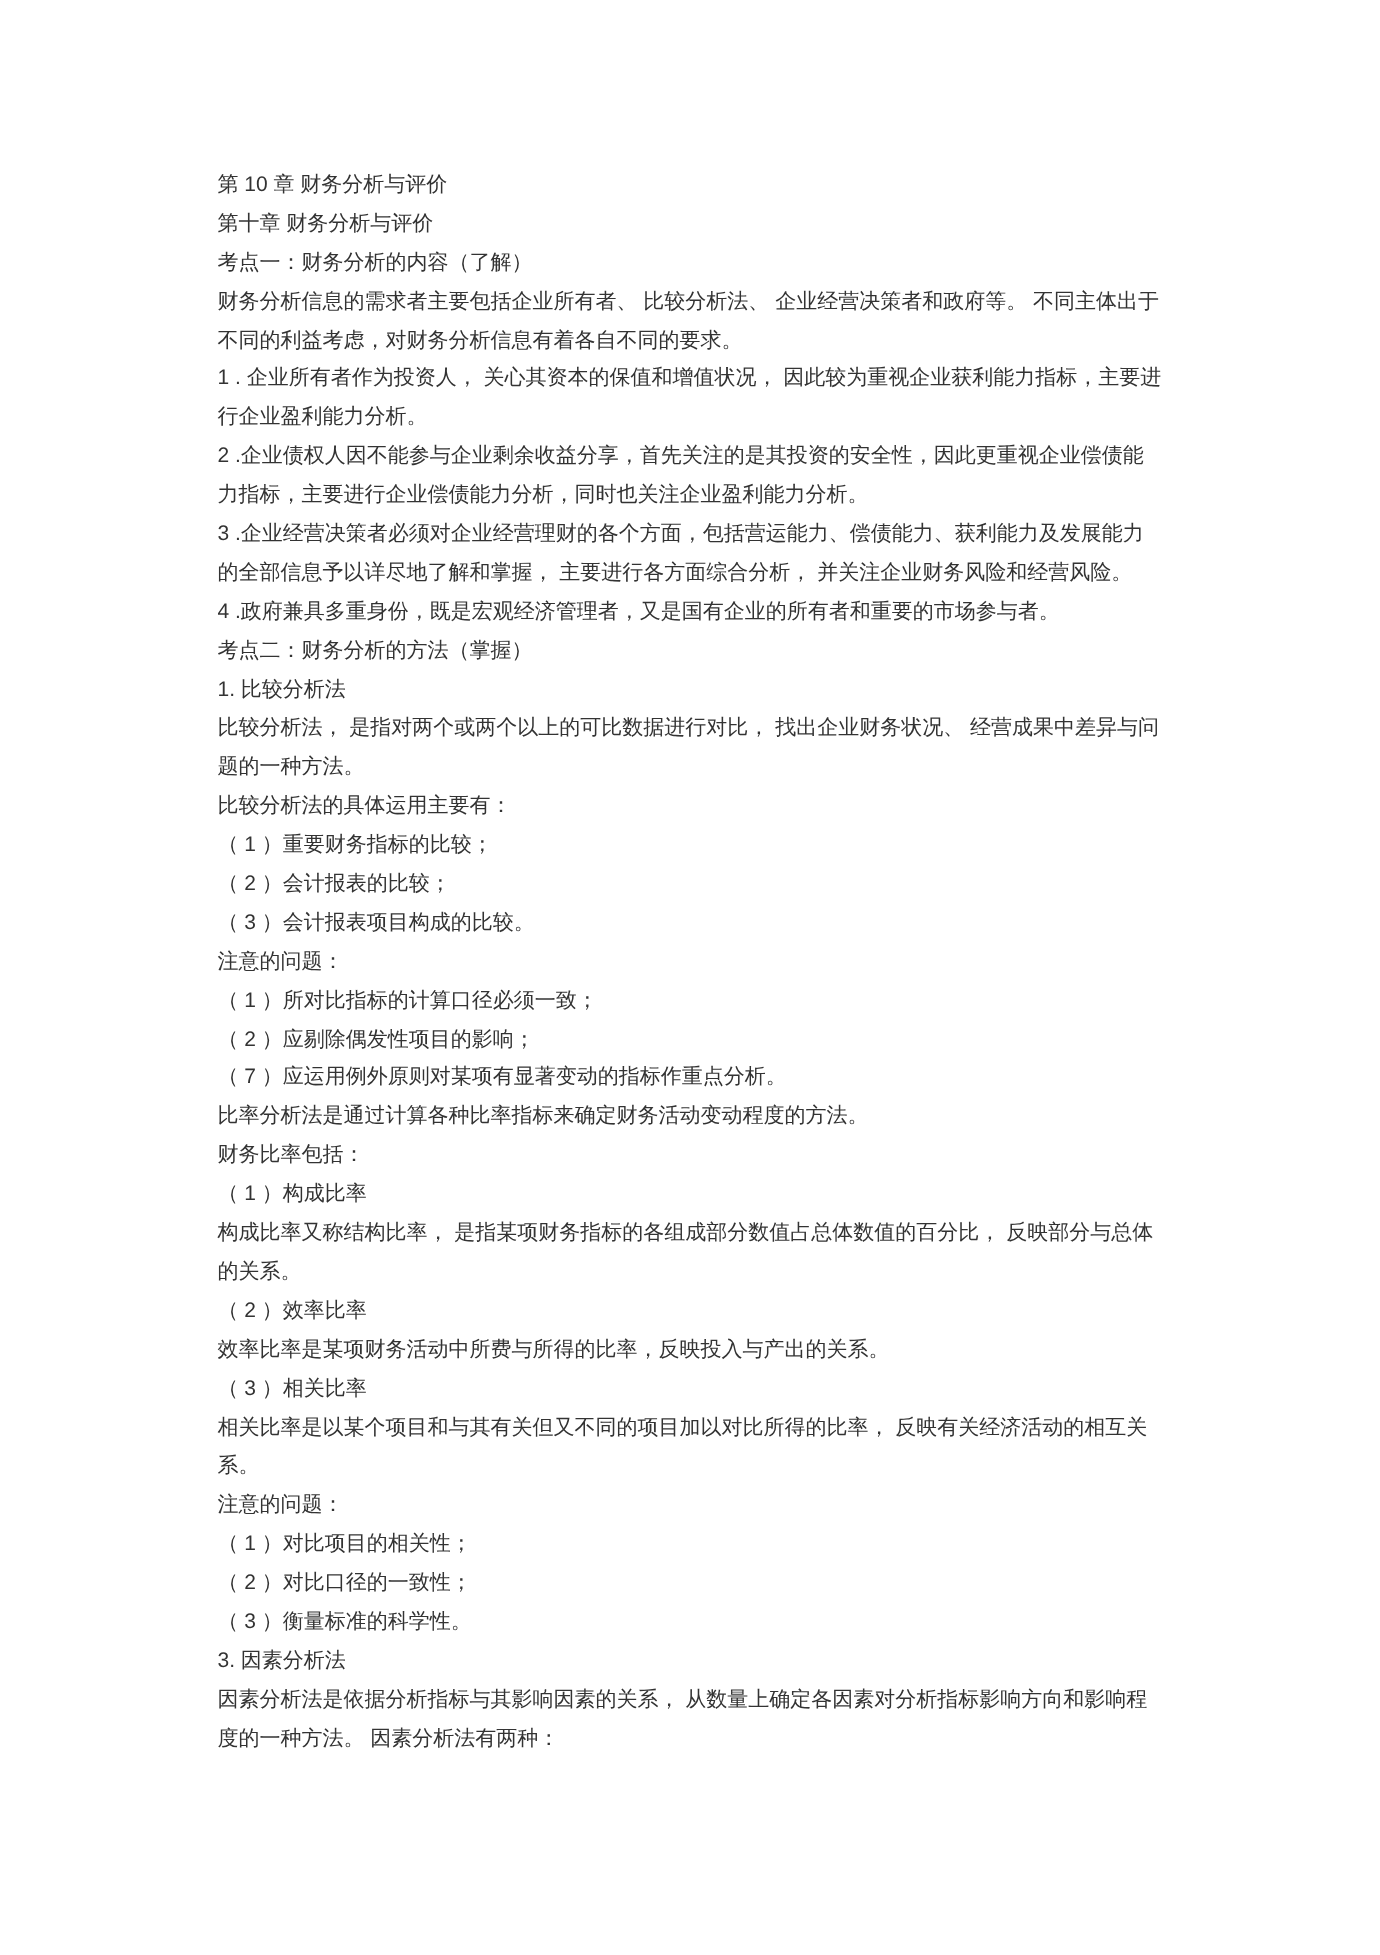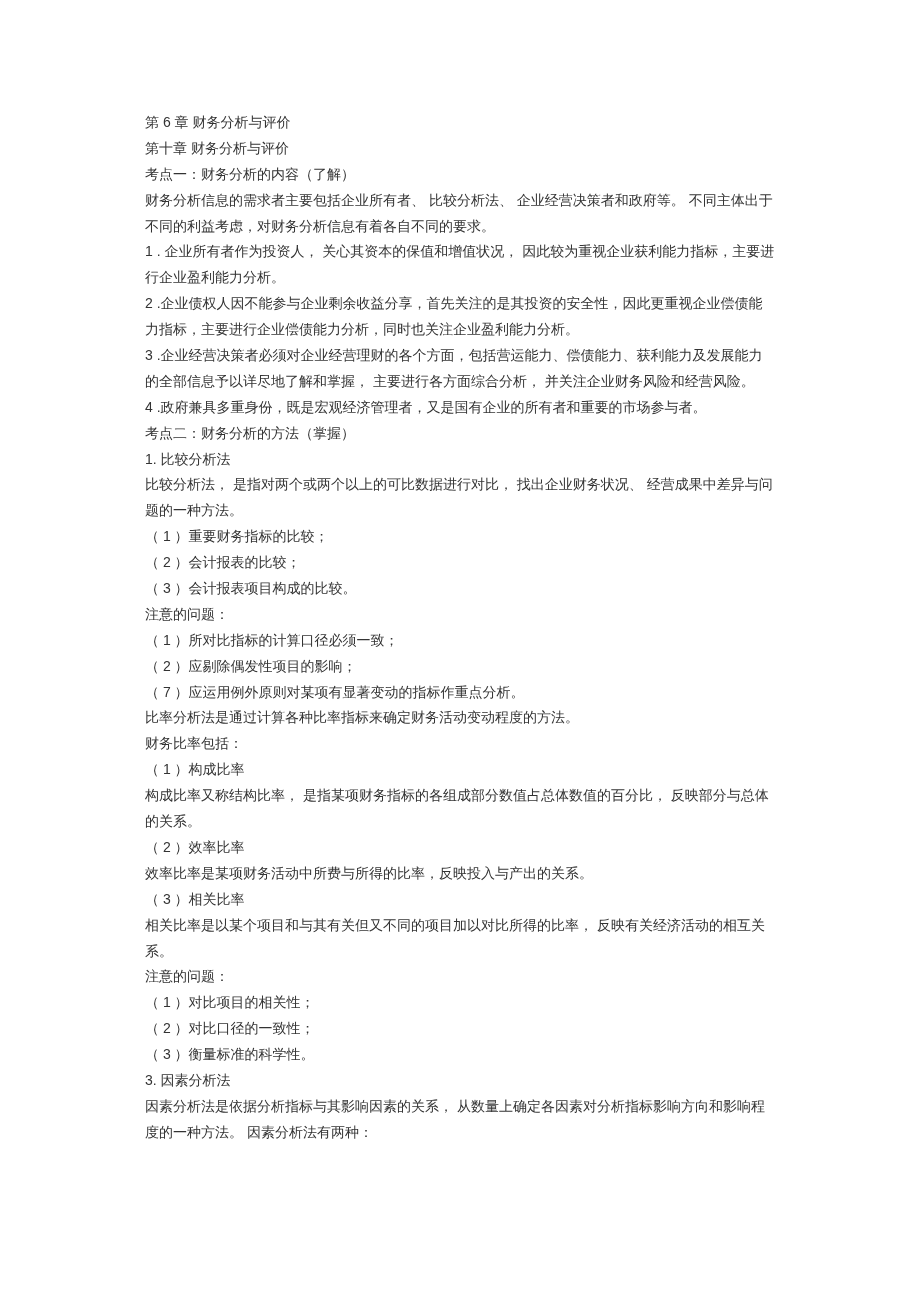--- a/index.html
+++ b/index.html
@@ -14,31 +14,32 @@
       box-sizing: border-box;
     }
     .line {
       margin: 0;
     }
   </style>
 </head>
 <body>
 
 <div>
-  <p class="line">第 6 章 财务分析与评价</p>
+  <p class="line">第 10 章 财务分析与评价</p>
   <p class="line">第十章 财务分析与评价</p>
   <p class="line">考点一：财务分析的内容（了解）</p>
   <p class="line">财务分析信息的需求者主要包括企业所有者、 比较分析法、 企业经营决策者和政府等。 不同主体出于不同的利益考虑，对财务分析信息有着各自不同的要求。</p>
   <p class="line">1 . 企业所有者作为投资人， 关心其资本的保值和增值状况， 因此较为重视企业获利能力指标，主要进行企业盈利能力分析。</p>
   <p class="line">2 .企业债权人因不能参与企业剩余收益分享，首先关注的是其投资的安全性，因此更重视企业偿债能力指标，主要进行企业偿债能力分析，同时也关注企业盈利能力分析。</p>
   <p class="line">3 .企业经营决策者必须对企业经营理财的各个方面，包括营运能力、偿债能力、获利能力及发展能力的全部信息予以详尽地了解和掌握， 主要进行各方面综合分析， 并关注企业财务风险和经营风险。</p>
   <p class="line">4 .政府兼具多重身份，既是宏观经济管理者，又是国有企业的所有者和重要的市场参与者。</p>
   <p class="line">考点二：财务分析的方法（掌握）</p>
   <p class="line">1. 比较分析法</p>
   <p class="line">比较分析法， 是指对两个或两个以上的可比数据进行对比， 找出企业财务状况、 经营成果中差异与问题的一种方法。</p>
+  <p class="line">比较分析法的具体运用主要有：</p>
   <p class="line">（ 1 ）重要财务指标的比较；</p>
   <p class="line">（ 2 ）会计报表的比较；</p>
   <p class="line">（ 3 ）会计报表项目构成的比较。</p>
   <p class="line">注意的问题：</p>
   <p class="line">（ 1 ）所对比指标的计算口径必须一致；</p>
   <p class="line">（ 2 ）应剔除偶发性项目的影响；</p>
   <p class="line">（ 7 ）应运用例外原则对某项有显著变动的指标作重点分析。</p>
   <p class="line">比率分析法是通过计算各种比率指标来确定财务活动变动程度的方法。</p>
   <p class="line">财务比率包括：</p>
   <p class="line">（ 1 ）构成比率</p>

